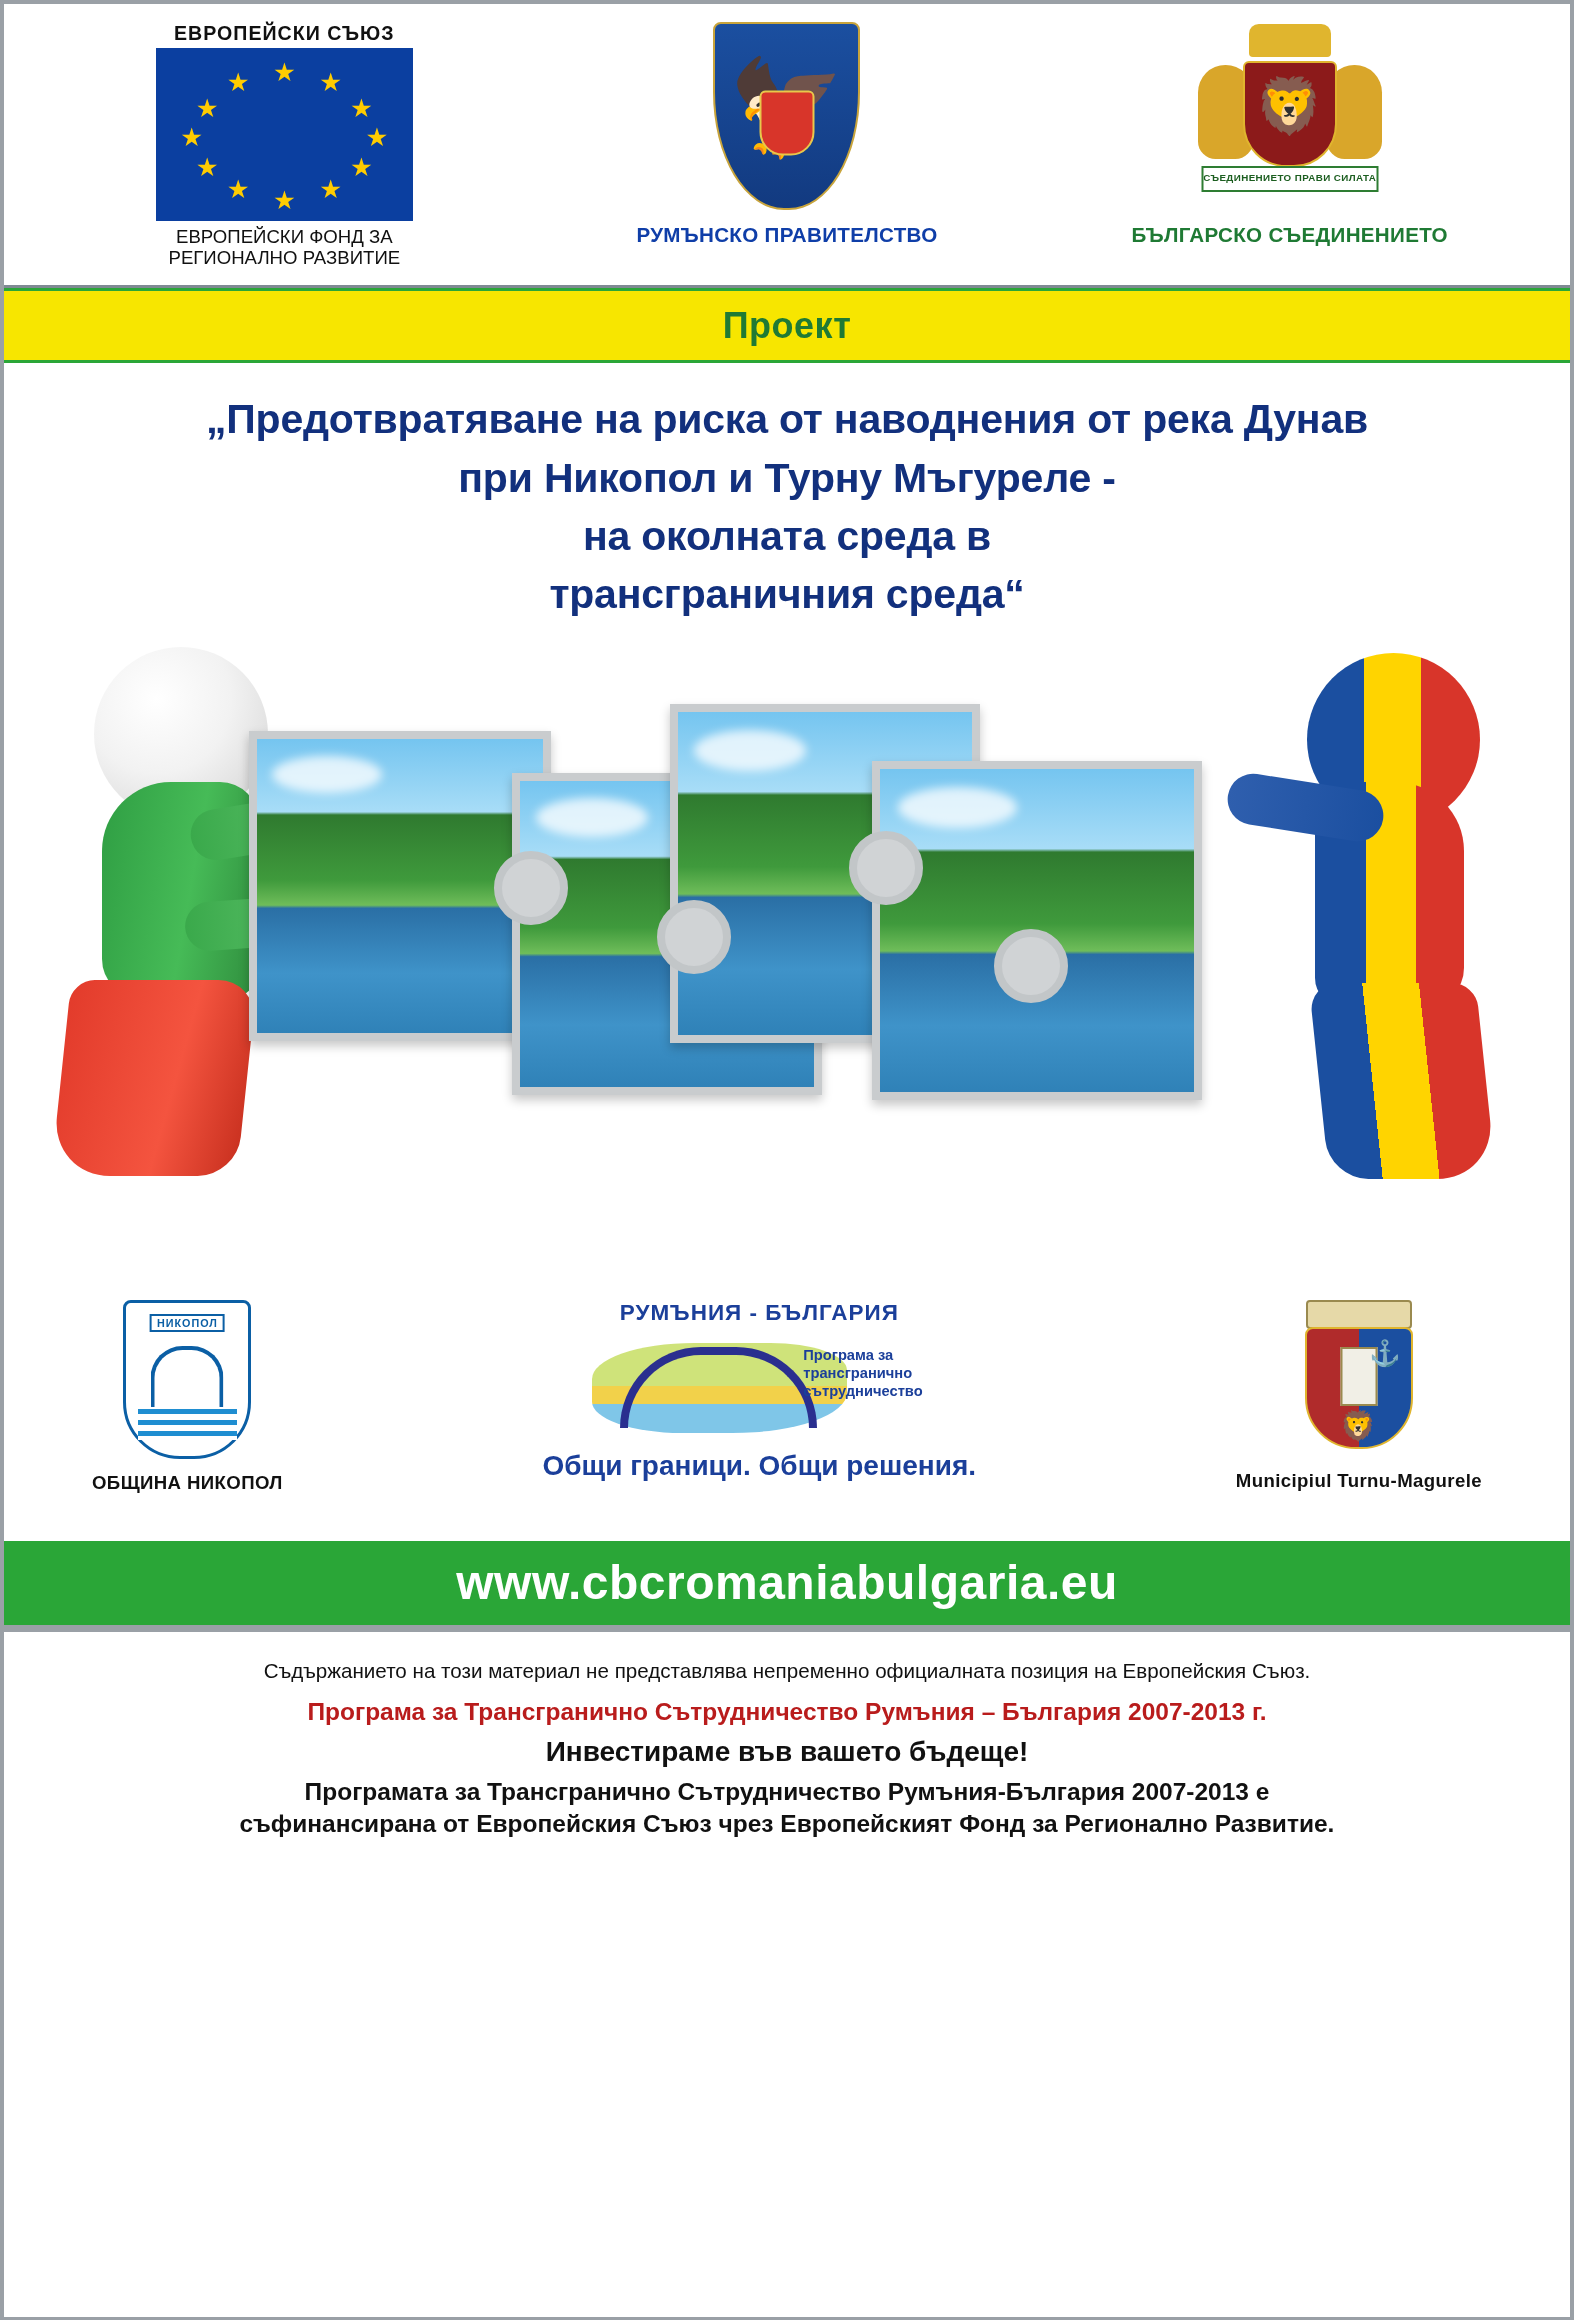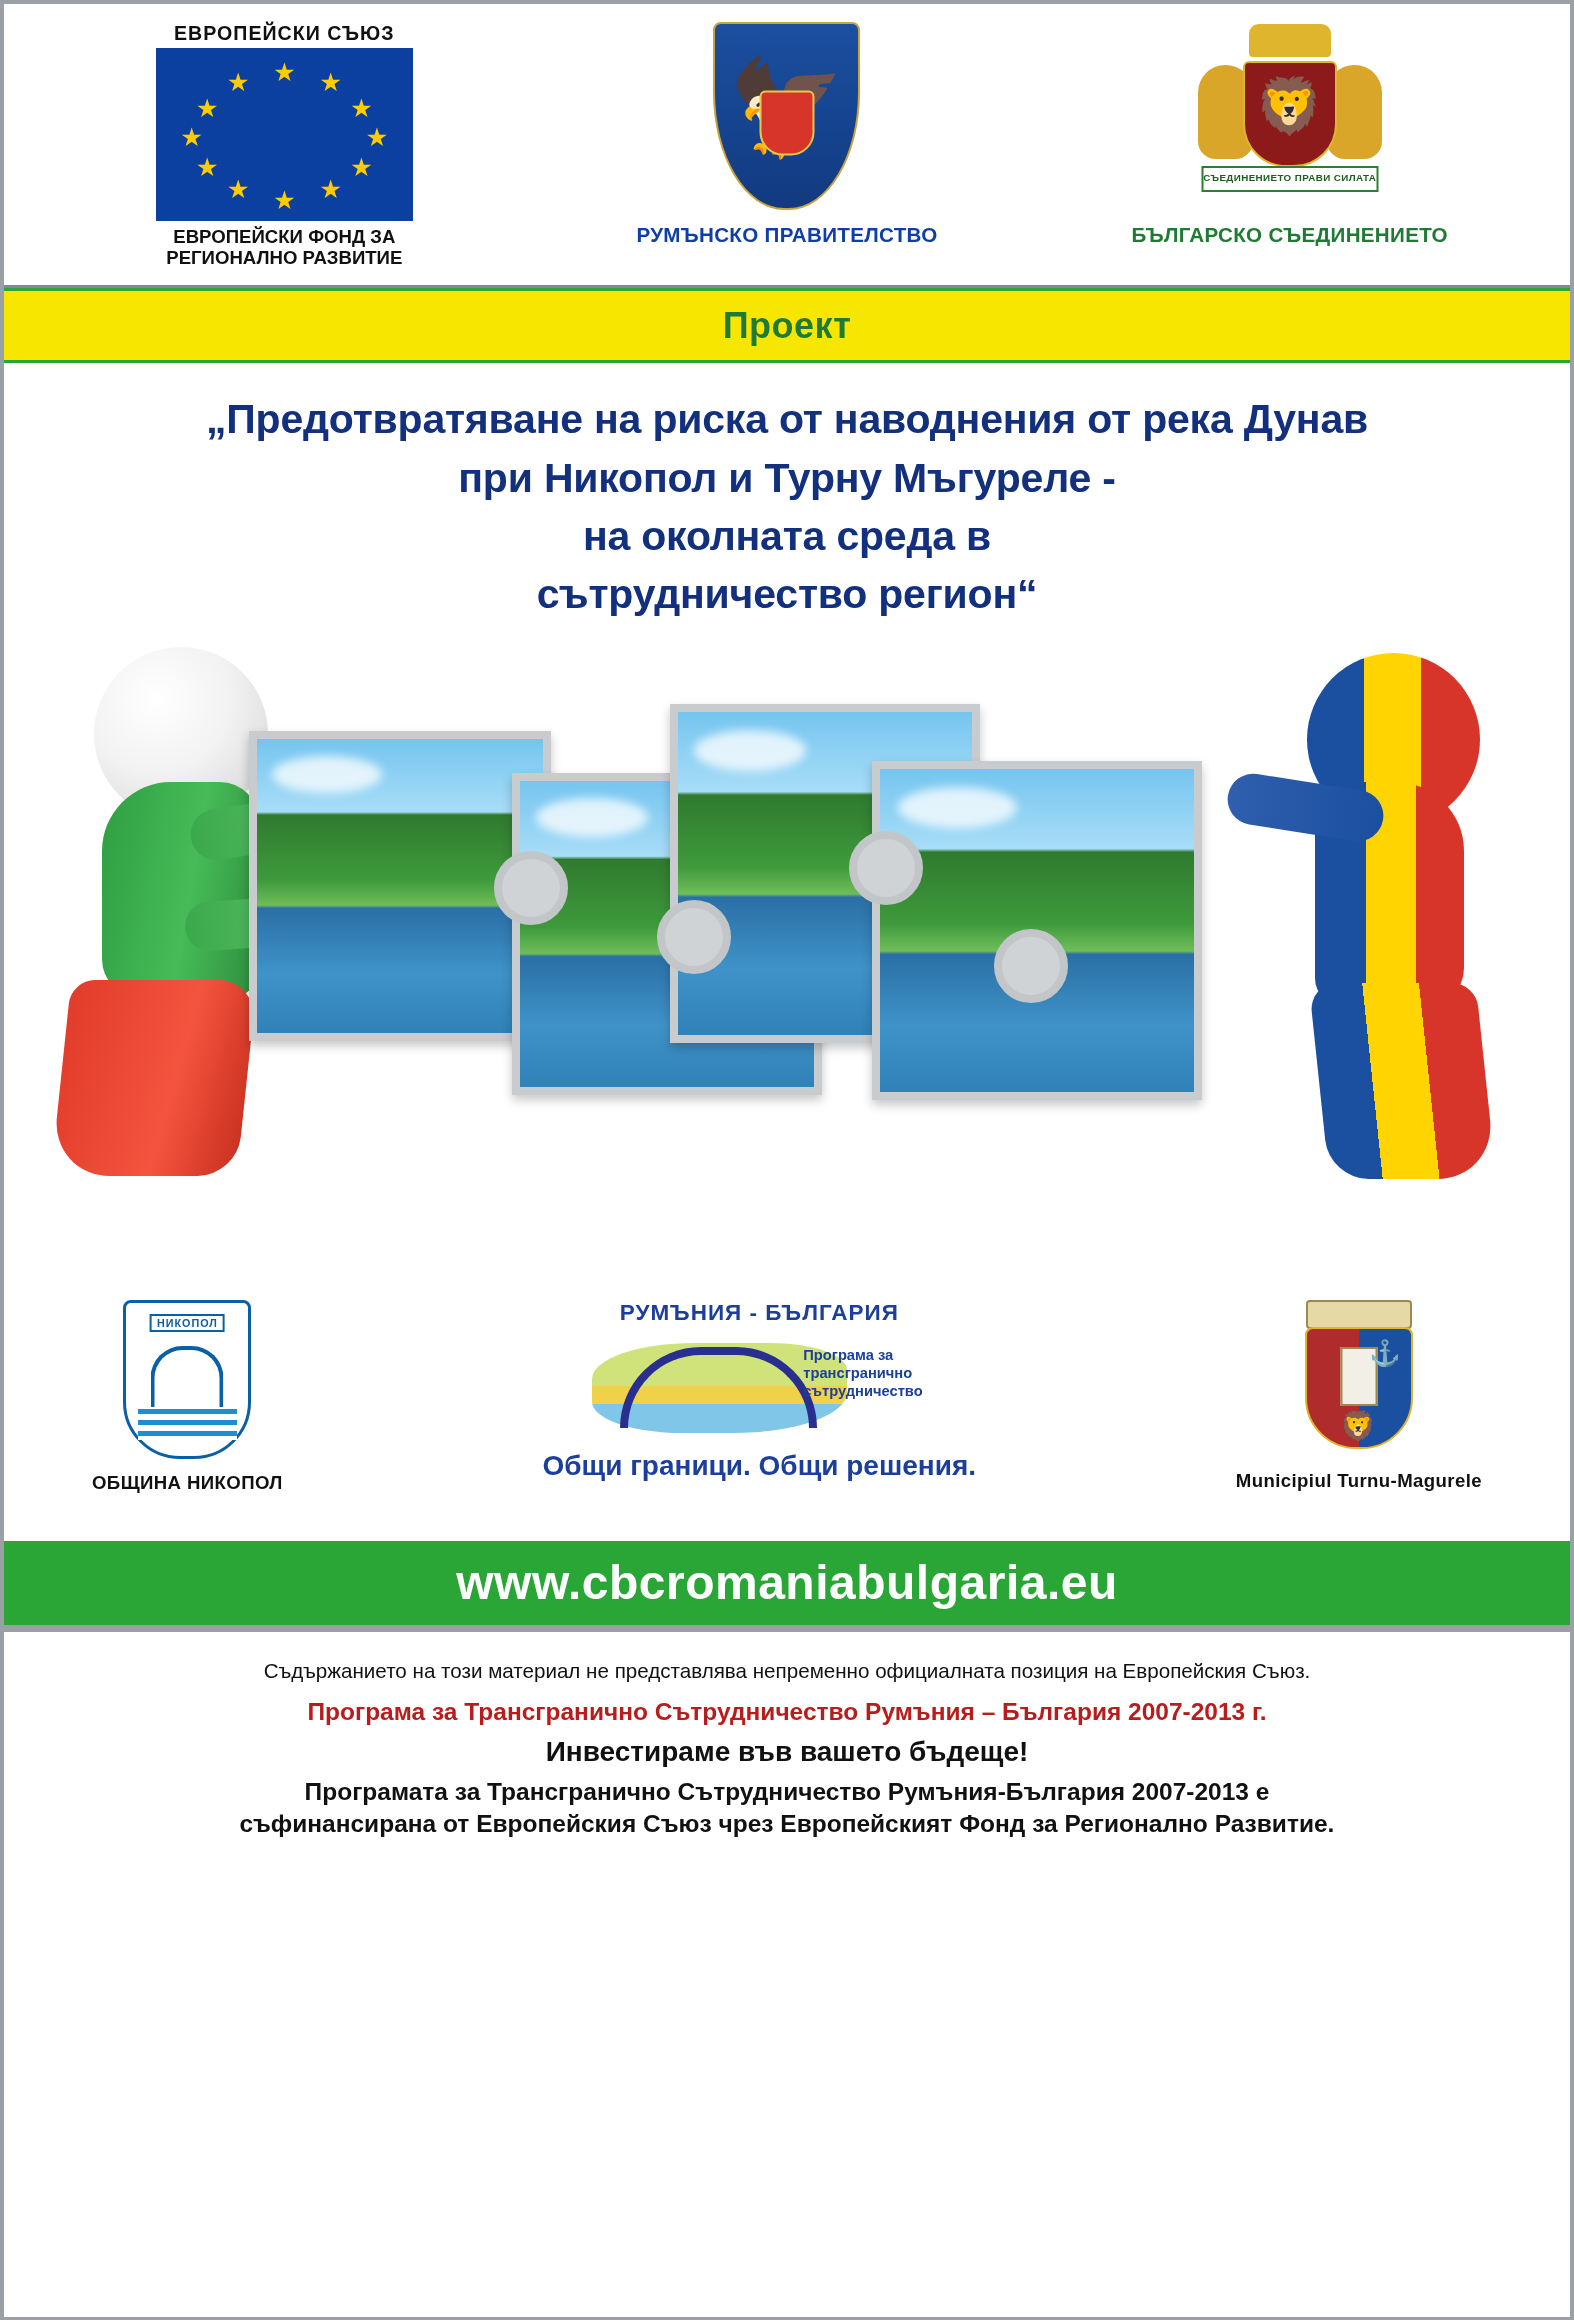--- a/index.html
+++ b/index.html
@@ -58,21 +58,21 @@
   }
   .eu-star {
     position: absolute;
     color: #ffcc00;
     font-size: 25.5px;
     line-height: 25.5px;
     transform: translate(-50%, -50%);
   }
   .eu-bottom-label {
     font-size: 18.6px;
-    font-weight: bold;
+    font-weight: normal;
     text-align: center;
     line-height: 1.12;
     margin-top: 5.9px;
     color: #111;
   }
 
   .crest-ro {
     width: 147px;
     height: 188px;
     position: relative;
@@ -634,21 +634,21 @@
   </div>
 
   <div class="banner">
     <div class="banner-text">Проект</div>
   </div>
 
   <div class="title-area">
     <div class="title-line">„Предотвратяване на риска от наводнения от река Дунав</div>
     <div class="title-line">при Никопол и Турну Мъгуреле -</div>
     <div class="title-line">на околната среда в</div>
-    <div class="title-line">сътрудничество регион“</div>
+    <div class="title-line">трансграничния среда“</div>
   </div>
 
   <div class="illustration">
 
     <div class="fig-left-head"></div>
     <div class="fig-left-body"></div>
     <div class="fig-left-legs"></div>
     <div class="fig-left-arm"></div>
     <div class="fig-left-arm2"></div>
 

